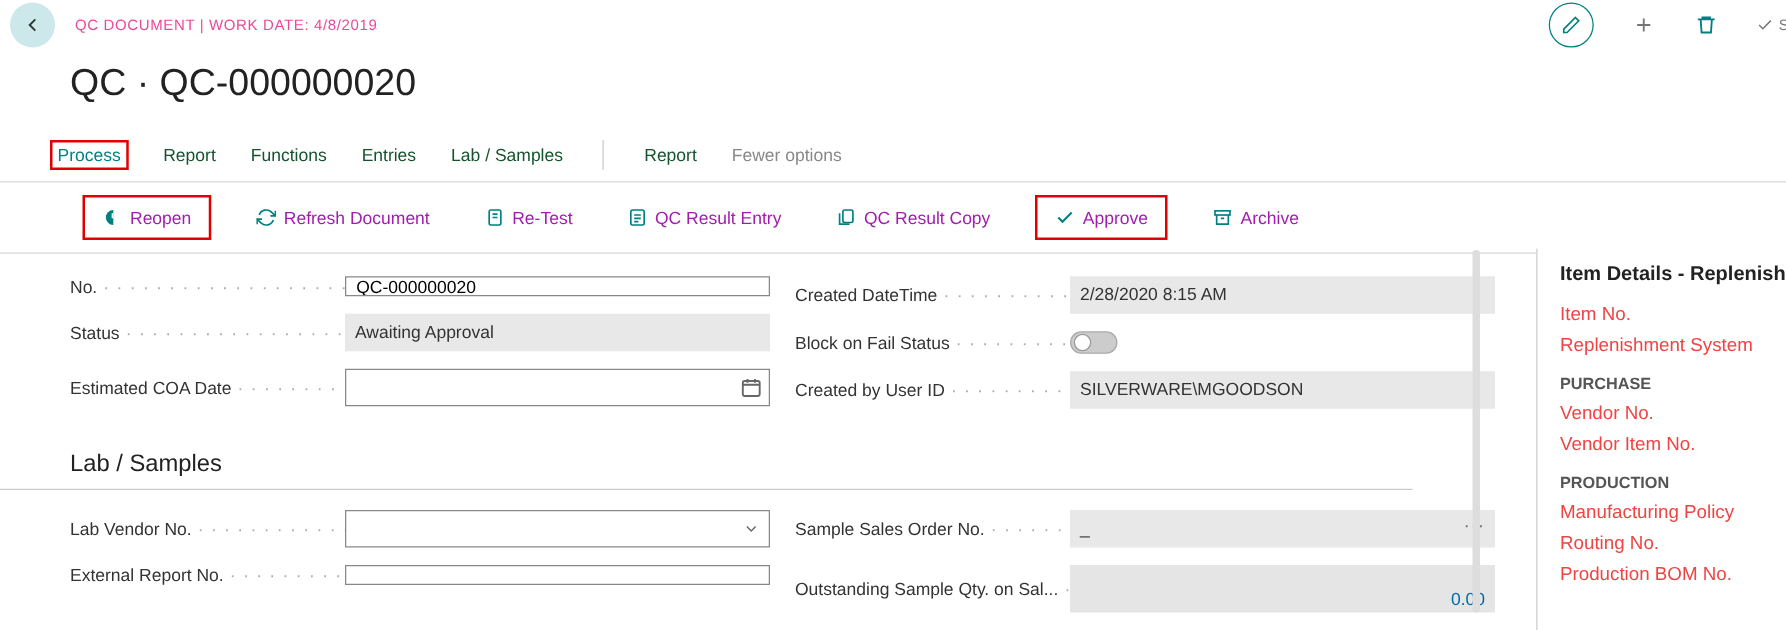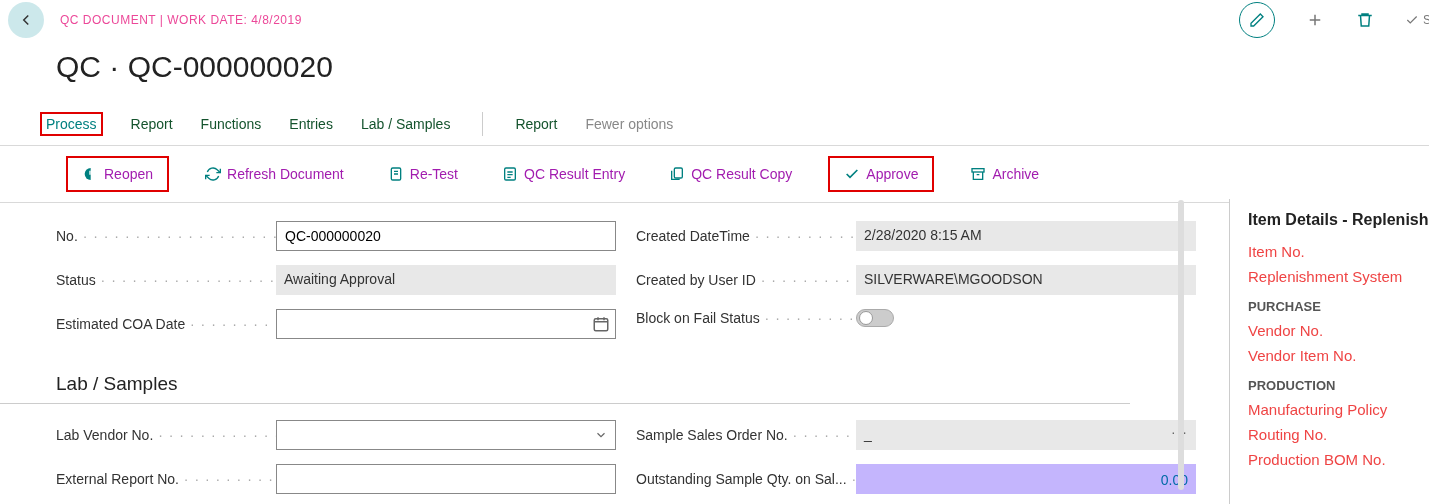--- a/index.html
+++ b/index.html
@@ -30,38 +30,38 @@
 .teal { color: #008080; }
 .hl-red { border: 2px solid #e00000; padding: 2px 6px; }
 
 .content { display: flex; padding-left: 56px; padding-top: 18px; }
 .left-col { width: 560px; }
 .right-col { width: 560px; margin-left: 20px; }
 
 .form-row { display: flex; align-items: center; margin-bottom: 14px; }
 .form-label { width: 220px; font-size: 14px; color: #333; position: relative; overflow: hidden; white-space: nowrap; }
 .form-label::after { content: " · · · · · · · · · · · · · · · · · · · · · · · · · · · · · · · · · · · ·"; color: #aaa; letter-spacing: 1px; }
-.form-input { flex: 1; height: 30px; border: 1px solid #888; padding: 0 8px; font-size: 14px; background: #fff; }
+.form-input { flex: 1; height: 16px; border: 1px solid #888; padding: 0 8px; font-size: 14px; background: #fff; }
 .form-value-ro { flex: 1; height: 30px; background: #e8e8e8; padding: 6px 8px; font-size: 14px; border: none; }
 .date-wrap { flex: 1; position: relative; }
 .date-input { width: 100%; height: 30px; border: 1px solid #888; padding: 0 30px 0 8px; }
 .cal-icon { position: absolute; right: 6px; top: 6px; width: 18px; height: 18px; }
 
 .toggle { width: 38px; height: 18px; border-radius: 10px; background: #ccc; border: 1px solid #aaa; position: relative; }
 .toggle-knob { width: 14px; height: 14px; border-radius: 50%; background: #fff; position: absolute; top: 1px; left: 2px; border: 1px solid #999; }
 
 .section-title { font-size: 19px; color: #222; padding: 20px 0 8px 56px; border-bottom: 1px solid #ccc; width: 1130px; font-weight: 400; margin-bottom: 16px; }
 
 .select-wrap { flex: 1; position: relative; }
 .select-input { width: 100%; height: 30px; border: 1px solid #888; padding: 0 30px 0 8px; background: #fff; }
 .chev-icon { position: absolute; right: 8px; top: 8px; }
 
 .ro-with-dots { flex: 1; height: 30px; background: #e8e8e8; padding: 6px 8px; font-size: 14px; position: relative; }
 .dots-btn { position: absolute; right: 8px; top: 4px; color: #666; cursor: pointer; letter-spacing: 1px; }
-.ro-num { flex: 1; height: 30px; background: #c4b5fd; padding: 8px 8px; font-size: 14px; text-align: right; color: #006ba6; }
+.ro-num { flex: 1; height: 30px; background: #e5e5e5; padding: 19px 8px; font-size: 14px; text-align: right; color: #006ba6; }
 
 .side-panel { position: absolute; right: 0; top: 199px; width: 200px; border-left: 1px solid #ccc; padding: 12px 10px 12px 18px; height: 314px; background: #fff; }
 .side-title { font-size: 16px; font-weight: 600; color: #222; margin-bottom: 14px; white-space: nowrap; }
 .side-item { font-size: 15px; color: #ef4444; margin-bottom: 8px; }
 .side-group { font-size: 13px; font-weight: 600; color: #555; margin-top: 14px; margin-bottom: 8px; }
 .scroll-hint { position: absolute; left: 1178px; top: 200px; width: 6px; height: 290px; background: #ddd; border-radius: 3px; }
 </style>
 </head>
 <body>
 
@@ -203,28 +203,28 @@
         </span>
       </div>
     </div>
   </div>
   <div class="right-col">
     <div class="form-row">
       <div class="form-label"><span>Created DateTime</span></div>
       <div class="form-value-ro">2/28/2020 8:15 AM</div>
     </div>
     <div class="form-row">
-      <div class="form-label"><span>Created by User ID</span></div>
-      <div class="form-value-ro">SILVERWARE\MGOODSON</div>
-    </div>
-    <div class="form-row">
       <div class="form-label"><span>Block on Fail Status</span></div>
       <div class="toggle">
         <div class="toggle-knob"></div>
       </div>
+    </div>
+    <div class="form-row">
+      <div class="form-label"><span>Created by User ID</span></div>
+      <div class="form-value-ro">SILVERWARE\MGOODSON</div>
     </div>
   </div>
 </div>
 
 <div class="section-title">Lab / Samples</div>
 <div class="content" style="padding-top:0;">
   <div class="left-col">
     <div class="form-row">
       <div class="form-label"><span>Lab Vendor No.</span></div>
       <div class="select-wrap">

